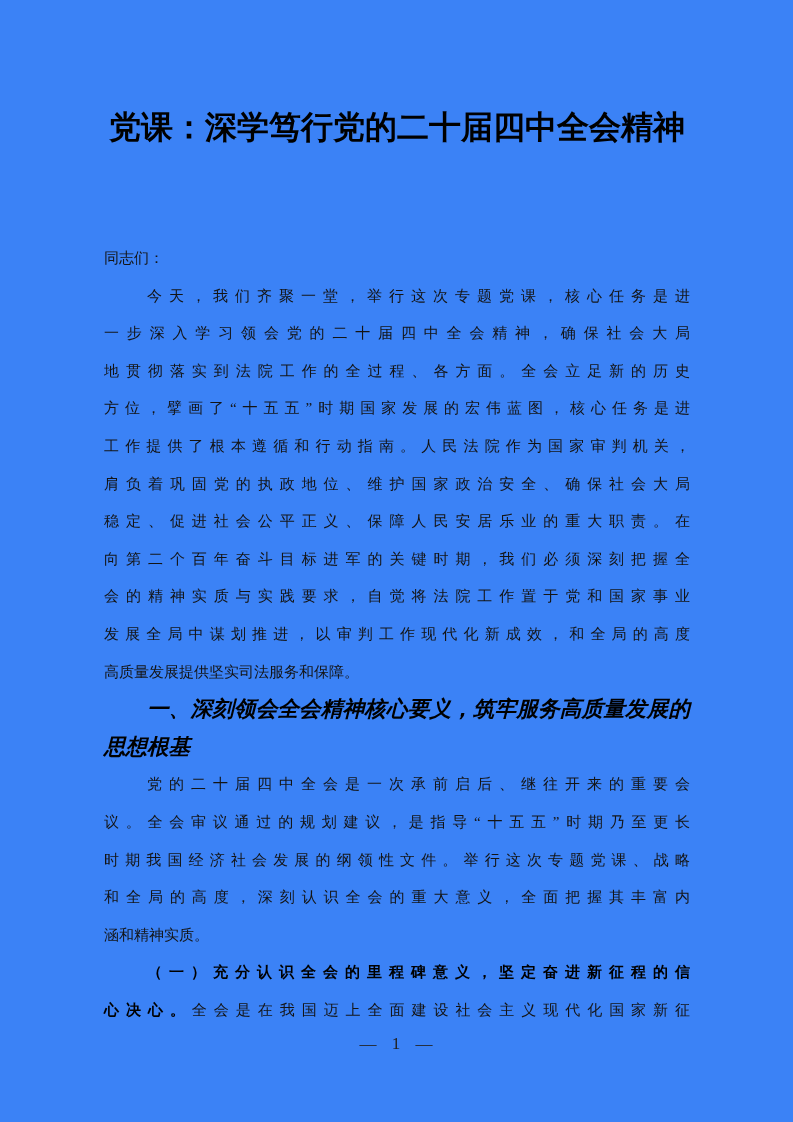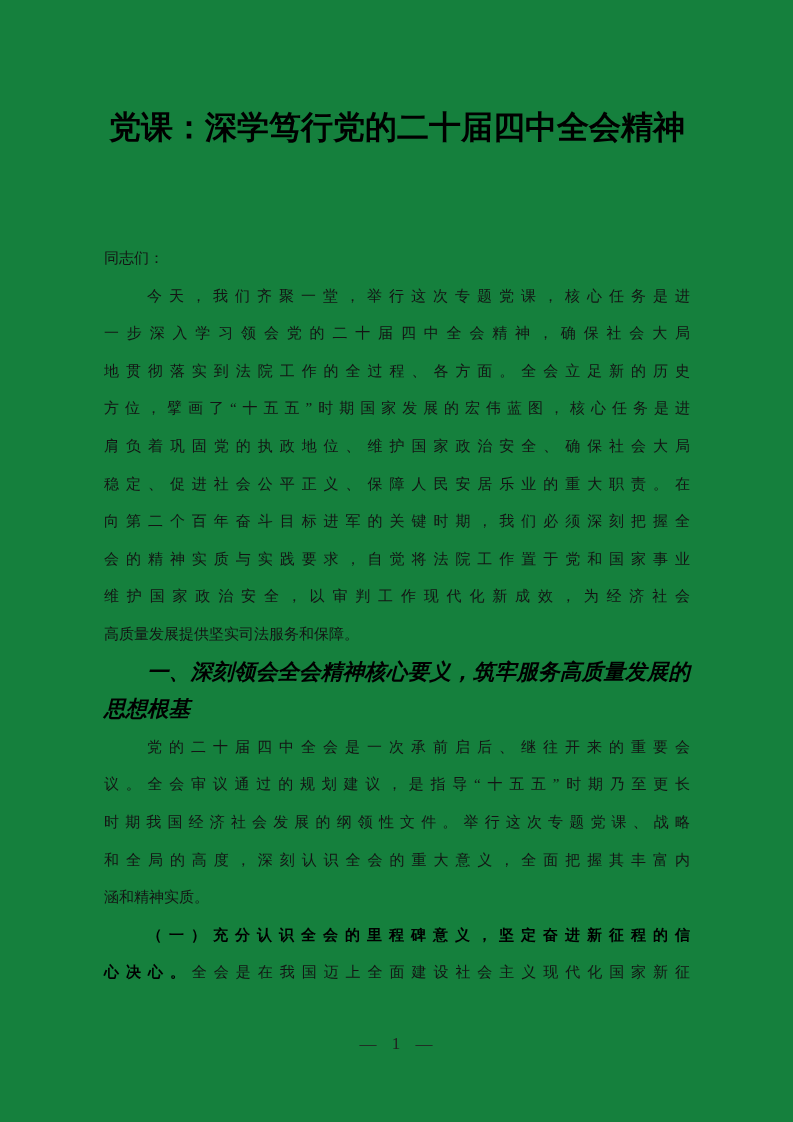--- a/index.html
+++ b/index.html
@@ -4,21 +4,21 @@
 <style>
   html, body {
     margin: 0;
     padding: 0;
     background: #ffffff;
   }
   .page {
     position: relative;
     width: 793px;
     height: 1122px;
-    background: #15803d;
+    background: #3b82f6;
     color: #000000;
     overflow: hidden;
   }
   .title-block {
     position: absolute;
     top: 104px;
     left: 104px;
     width: 586px;
     text-align: center;
     font-family: "Liberation Serif", "DejaVu Serif", serif;
@@ -88,25 +88,26 @@
   <div class="title-block">
     <div>党课：深学笃行党的二十届四中全会精神</div>
   </div>
 
   <div class="body-block">
     <div class="line">同志们：</div>
     <div class="line indent fill">今天，我们齐聚一堂，举行这次专题党课，核心任务是进</div>
     <div class="line fill">一步深入学习领会党的二十届四中全会精神，确保社会大局</div>
     <div class="line fill">地贯彻落实到法院工作的全过程、各方面。全会立足新的历史</div>
     <div class="line fill">方位，擘画了“十五五”时期国家发展的宏伟蓝图，核心任务是进</div>
+    <div class="line fill">工作提供了根本遵循和行动指南。人民法院作为国家审判机关，</div>
     <div class="line fill">肩负着巩固党的执政地位、维护国家政治安全、确保社会大局</div>
     <div class="line fill">稳定、促进社会公平正义、保障人民安居乐业的重大职责。在</div>
     <div class="line fill">向第二个百年奋斗目标进军的关键时期，我们必须深刻把握全</div>
     <div class="line fill">会的精神实质与实践要求，自觉将法院工作置于党和国家事业</div>
-    <div class="line fill">维护国家政治安全，以审判工作现代化新成效，为经济社会</div>
+    <div class="line fill">发展全局中谋划推进，以审判工作现代化新成效，和全局的高度</div>
     <div class="line">高质量发展提供坚实司法服务和保障。</div>
 
     <div class="line heading indent fill">一、深刻领会全会精神核心要义，筑牢服务高质量发展的</div>
     <div class="line heading">思想根基</div>
 
     <div class="line indent fill">党的二十届四中全会是一次承前启后、继往开来的重要会</div>
     <div class="line fill">议。全会审议通过的规划建议，是指导“十五五”时期乃至更长</div>
     <div class="line fill">时期我国经济社会发展的纲领性文件。举行这次专题党课、战略</div>
     <div class="line fill">和全局的高度，深刻认识全会的重大意义，全面把握其丰富内</div>
     <div class="line">涵和精神实质。</div>

